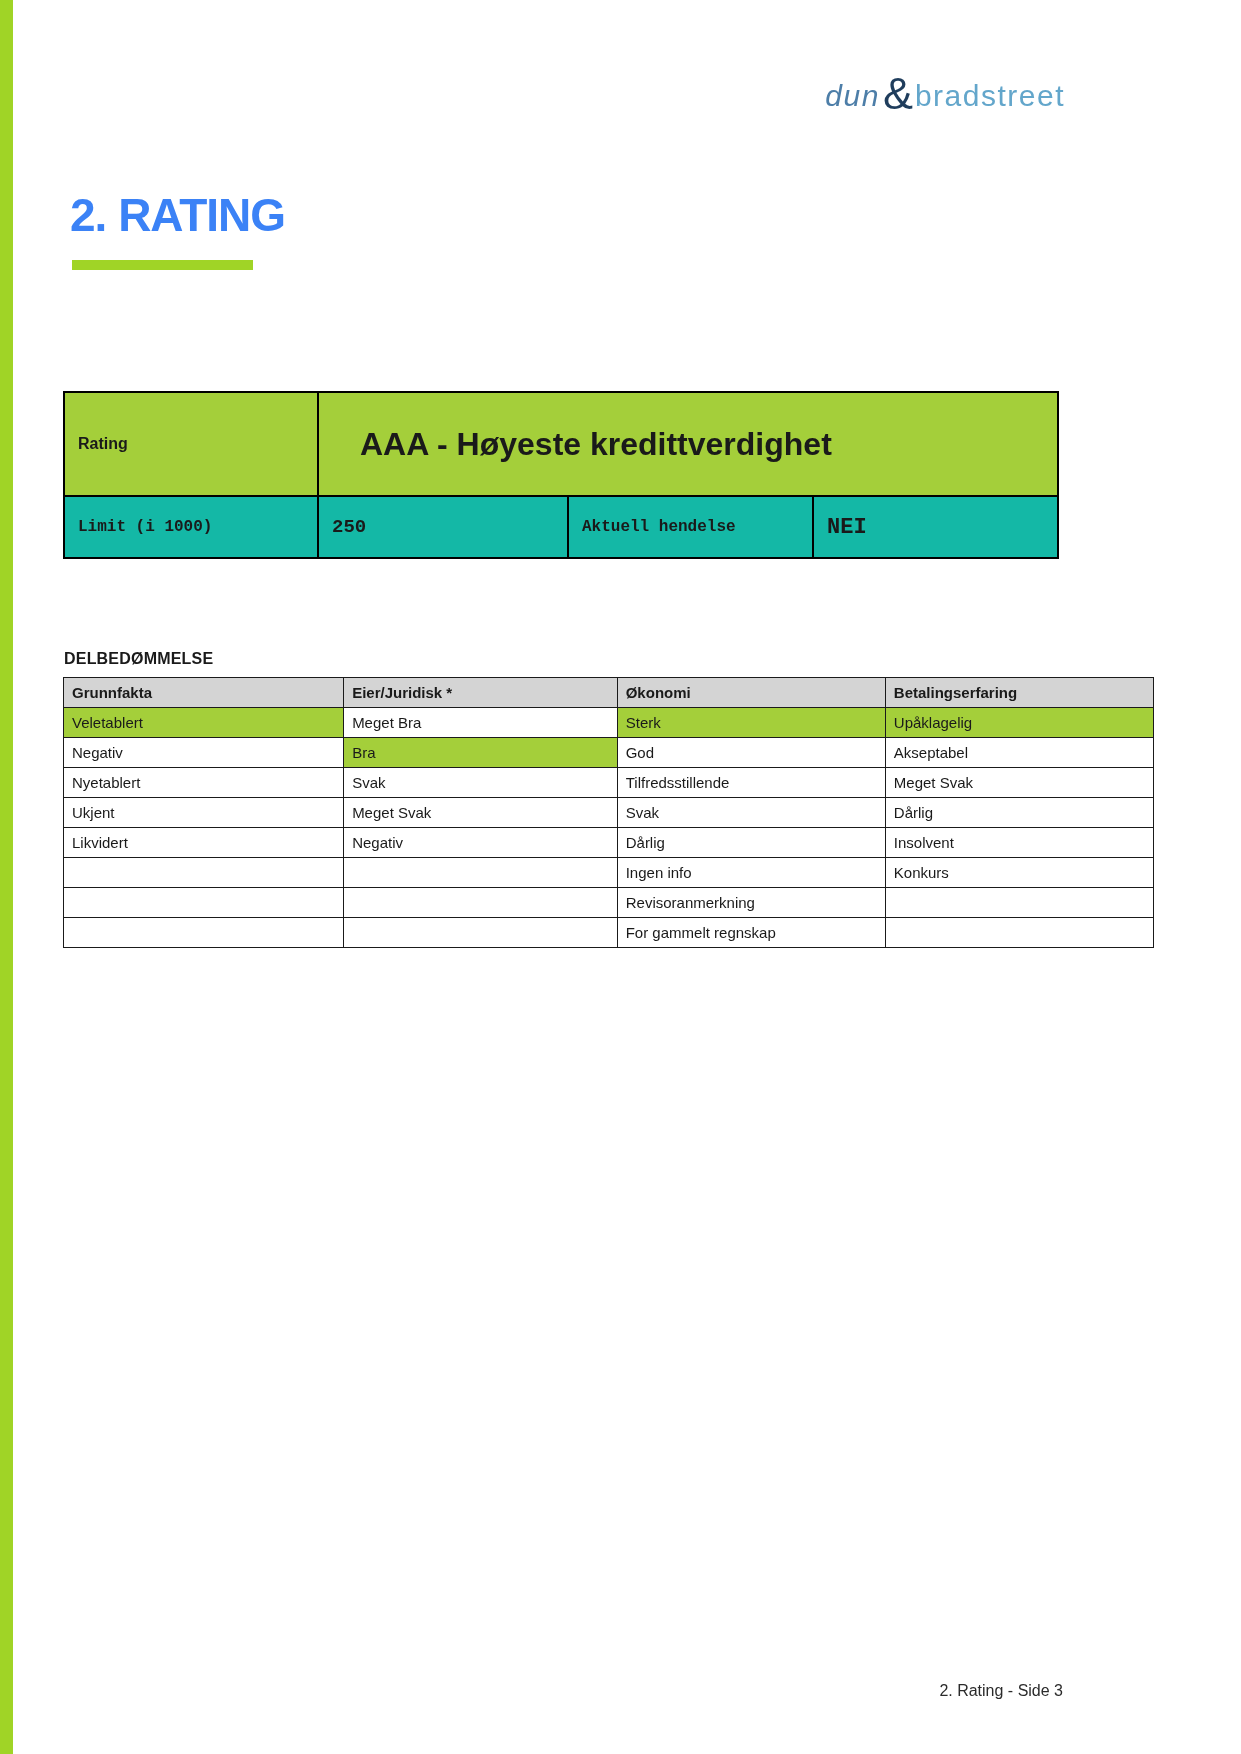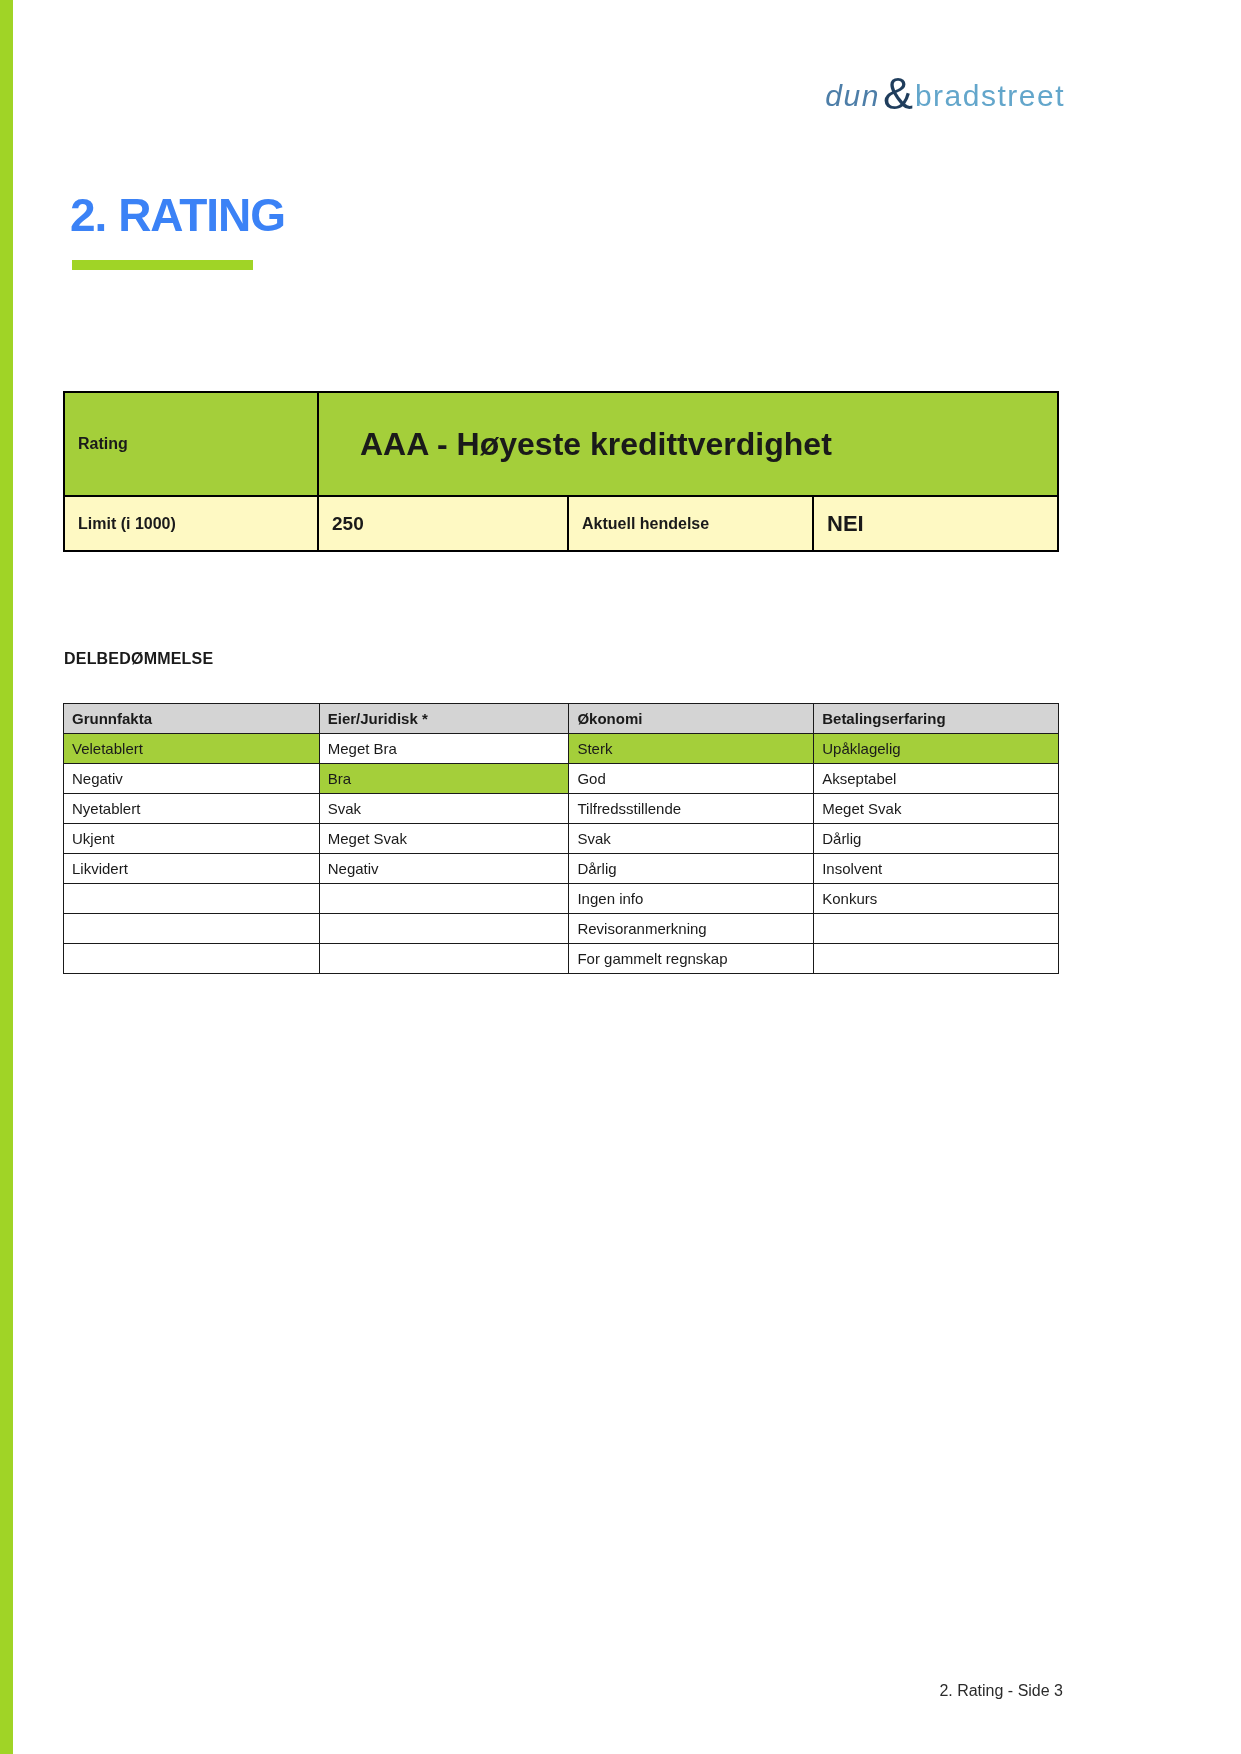--- a/index.html
+++ b/index.html
@@ -33,37 +33,38 @@
   
   .rating-table{
     position:absolute;left:63px;top:391px;width:996px;
     border:2px solid #000;box-sizing:border-box;background:#fff;
   }
   .rt-row1{
     display:grid;grid-template-columns:254px 1fr;height:102px;
     background:var(--brand-green,#a4cf3a);border-bottom:2px solid #000;
   }
   .rt-row2{
-    display:grid;grid-template-columns:254px 250px 245px 1fr;height:53px;
-    background:#fef9c3;
+    display:grid;grid-template-columns:254px 250px 245px 1fr;height:60px;
+    background:#14b8a6;
+    font-family:Liberation Mono, monospace;
   }
   .rt-cell{display:flex;align-items:center;padding-left:13px;box-sizing:border-box;}
   .rt-border-r{border-right:2px solid #000;}
   .rt-label{font-size:16px;font-weight:bold;}
   .rt-value{font-size:32px;font-weight:bold;letter-spacing:0px;padding-left:41px;}
   .rt-small{font-size:16px;font-weight:bold;}
   .rt-num{font-size:19px;font-weight:bold;}
   .rt-nei{font-size:22px;font-weight:bold;}
   
   .delbed-heading{
     position:absolute;left:64px;top:650px;font-size:16px;font-weight:bold;
     letter-spacing:0.2px;
   }
   .delbed-table{
-    position:absolute;left:63px;top:703px;width:996px;
+    position:absolute;left:63px;top:677px;width:1091px;
     border-collapse:collapse;table-layout:fixed;
   }
   .delbed-table th,.delbed-table td{
     border:1.5px solid #1a1a1a;height:29px;padding:0 4px 0 8px;
     font-size:15px;vertical-align:middle;text-align:left;overflow:hidden;
     white-space:nowrap;
   }
   .delbed-table th{background:var(--header-gray,#d4d4d4);font-weight:bold;}
   .delbed-table td{background:#fff;font-weight:normal;}
   .delbed-table td.hl{background:var(--brand-green,#a4cf3a);font-weight:normal;}

